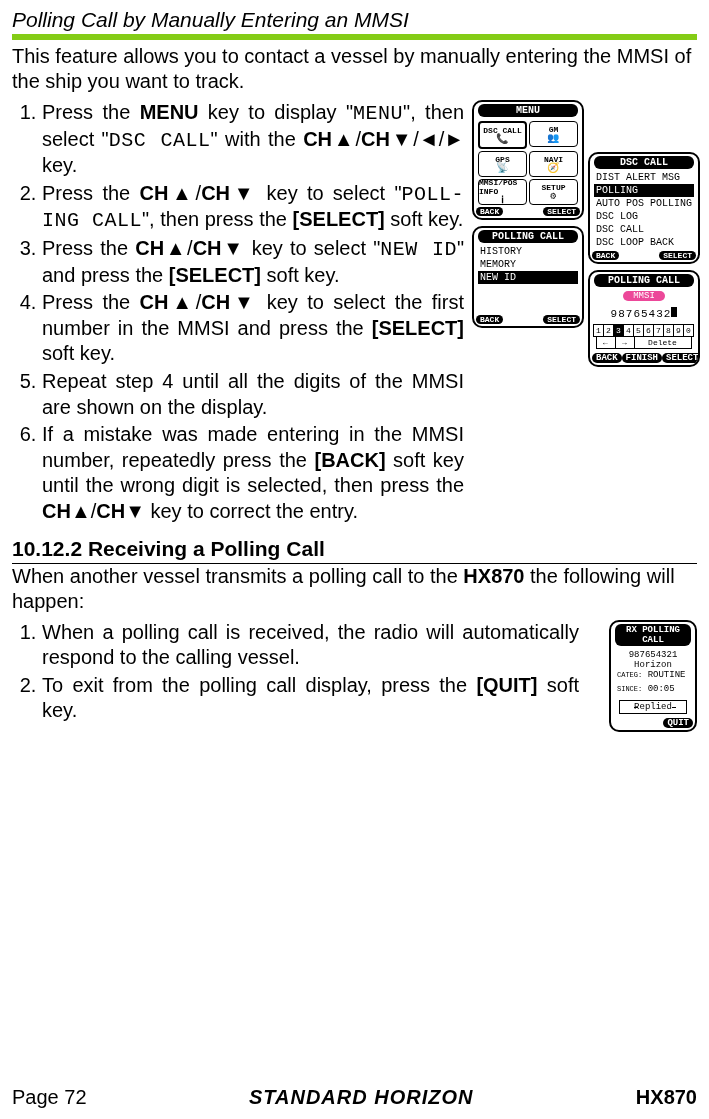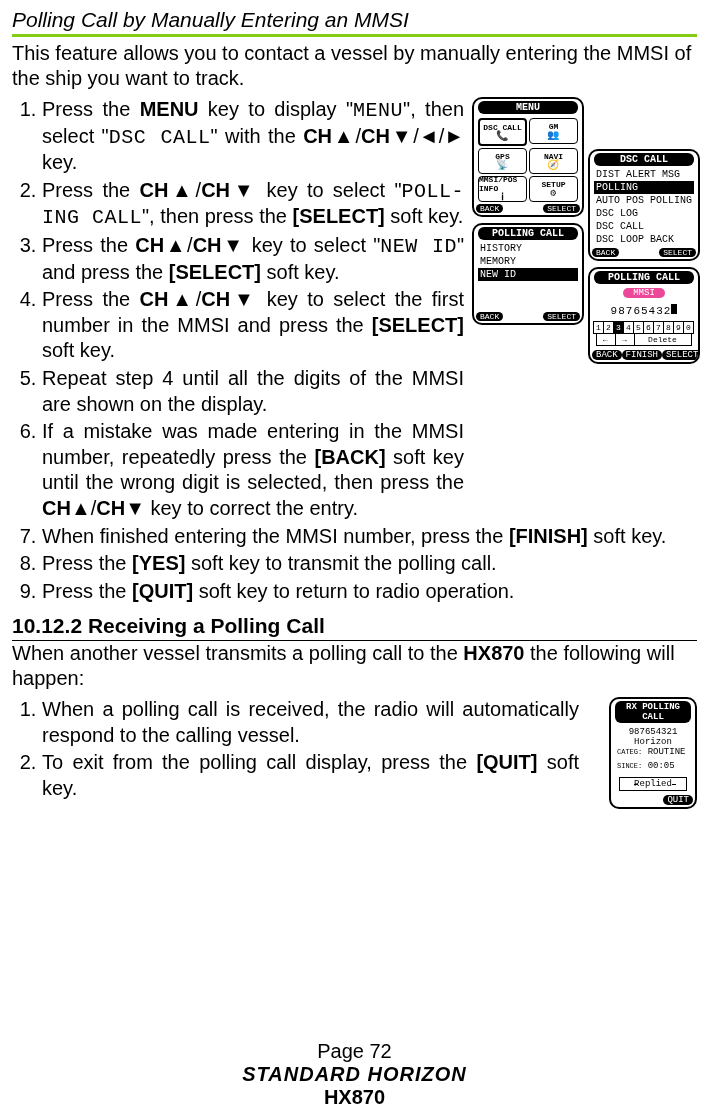--- a/index.html
+++ b/index.html
@@ -13,21 +13,21 @@
   .page {
     padding: 8px 12px 6px 12px;
     position: relative;
     box-sizing: border-box;
     width: 709px;
     height: 1119px;
   }
   .section-title {
     font-style: italic;
     font-size: 21px;
-    border-bottom: 3px solid #84cc16;
+    border-bottom: 6px solid #84cc16;
     padding-bottom: 2px;
     margin-bottom: 4px;
   }
   .intro {
     font-size: 20px;
     line-height: 1.25;
     margin-bottom: 6px;
   }
   .content-row {
     display: flex;
@@ -68,21 +68,20 @@
   }
   .footer {
     position: absolute;
     bottom: 10px;
     left: 12px;
     right: 12px;
     display: flex;
     justify-content: space-between;
     align-items: center;
     font-size: 20px;
-    flex-direction: column;
   }
   .footer .brand {
     font-family: Arial, sans-serif;
     font-weight: bold;
     font-style: italic;
     letter-spacing: 1px;
   }
   .footer .model { font-weight: bold; }
 
   
@@ -109,21 +108,21 @@
     display: flex;
     justify-content: space-between;
     padding: 0 2px 2px 2px;
     font-size: 8px;
   }
   .lcd .sk {
     background: #000;
     color: #fff;
     border-radius: 6px;
     padding: 0 4px;
-    font-weight: normal;
+    font-weight: bold;
   }
 
   
   .menu-grid {
     display: grid;
     grid-template-columns: 1fr 1fr;
     gap: 2px;
     padding: 2px 4px 2px 4px;
   }
   .menu-cell {
@@ -383,25 +382,20 @@
               <span class="sk">BACK</span>
               <span class="sk">FINISH</span>
               <span class="sk">SELECT</span>
             </div>
           </div>
         </div>
       </div>
     </div>
   </div>
 
-  <ol class="steps wide" start="7" id="steps-b">
-      <li>When finished entering the MMSI number, press the <span class="bold">[FINISH]</span> soft key.</li>
-      <li>Press the <span class="bold">[YES]</span> soft key to transmit the polling call.</li>
-      <li>Press the <span class="bold">[QUIT]</span> soft key to return to radio operation.</li>
-    </ol>
 
   <div class="subsection">10.12.2  Receiving a Polling Call</div>
   <div class="intro" id="subintro">When another vessel transmits a polling call to the <span class="bold">HX870</span> the following will happen:</div>
 
   <div class="content-row">
     <div style="width:567px;">
       <ol class="steps" id="steps-c">
           <li>When a polling call is received, the radio will automatically respond to the calling vessel.</li>
           <li>To exit from the polling call display, press the <span class="bold">[QUIT]</span> soft key.</li>
         </ol>

